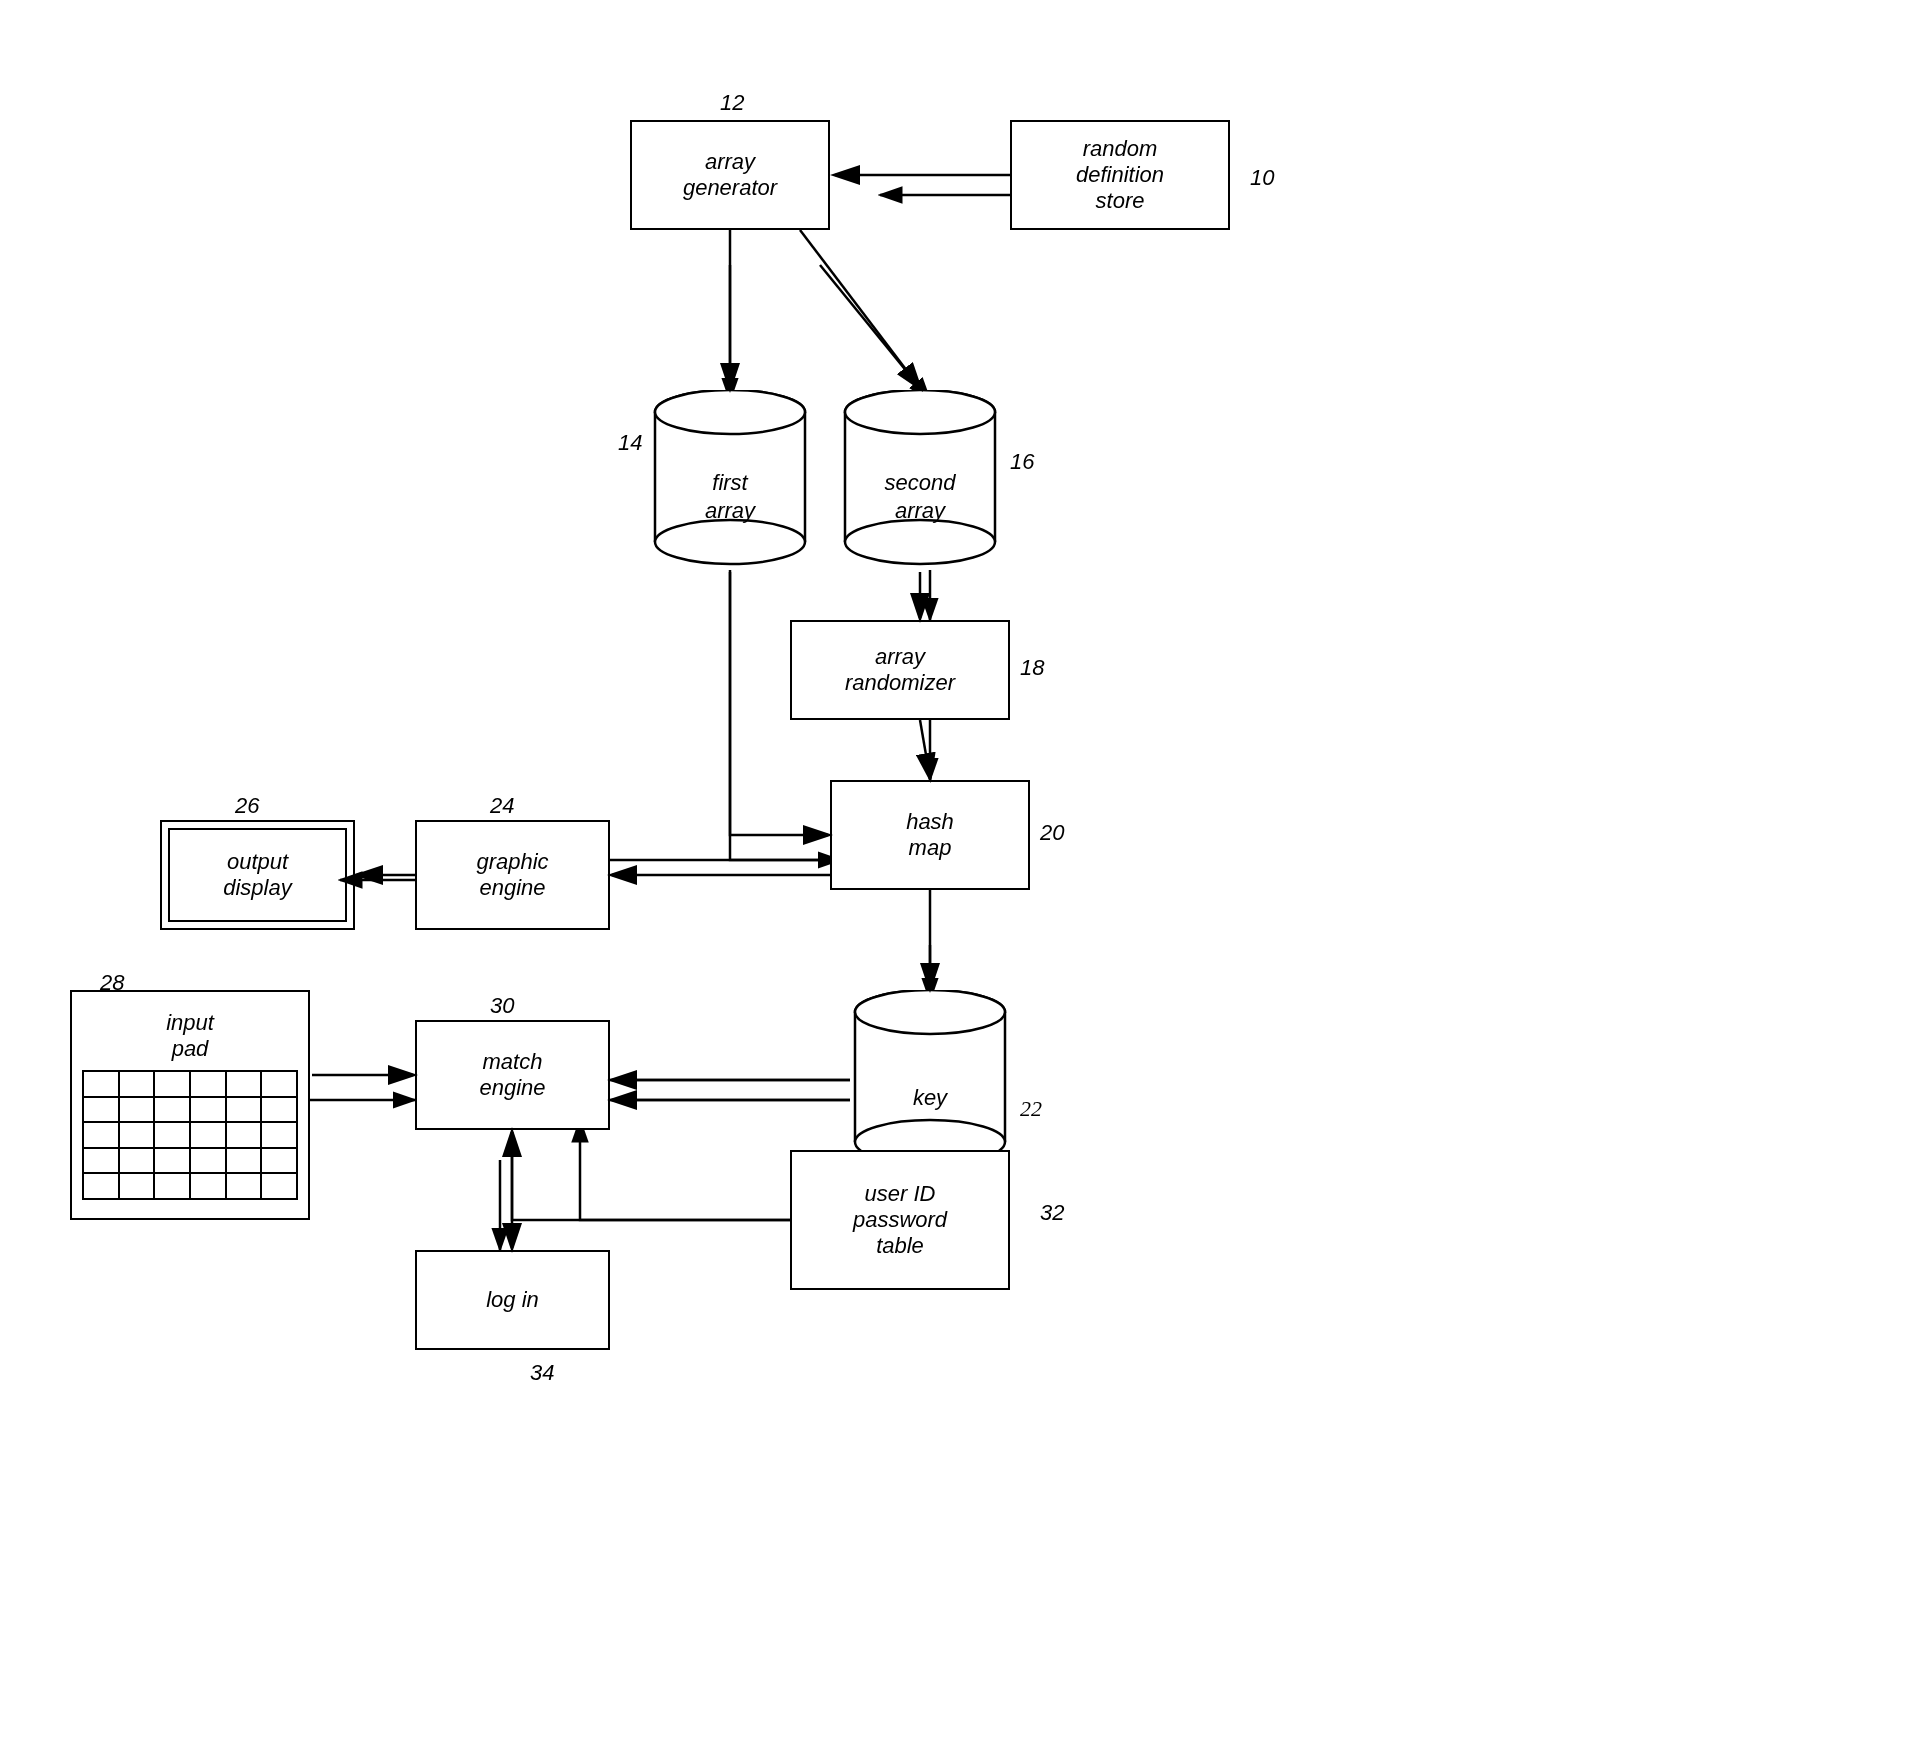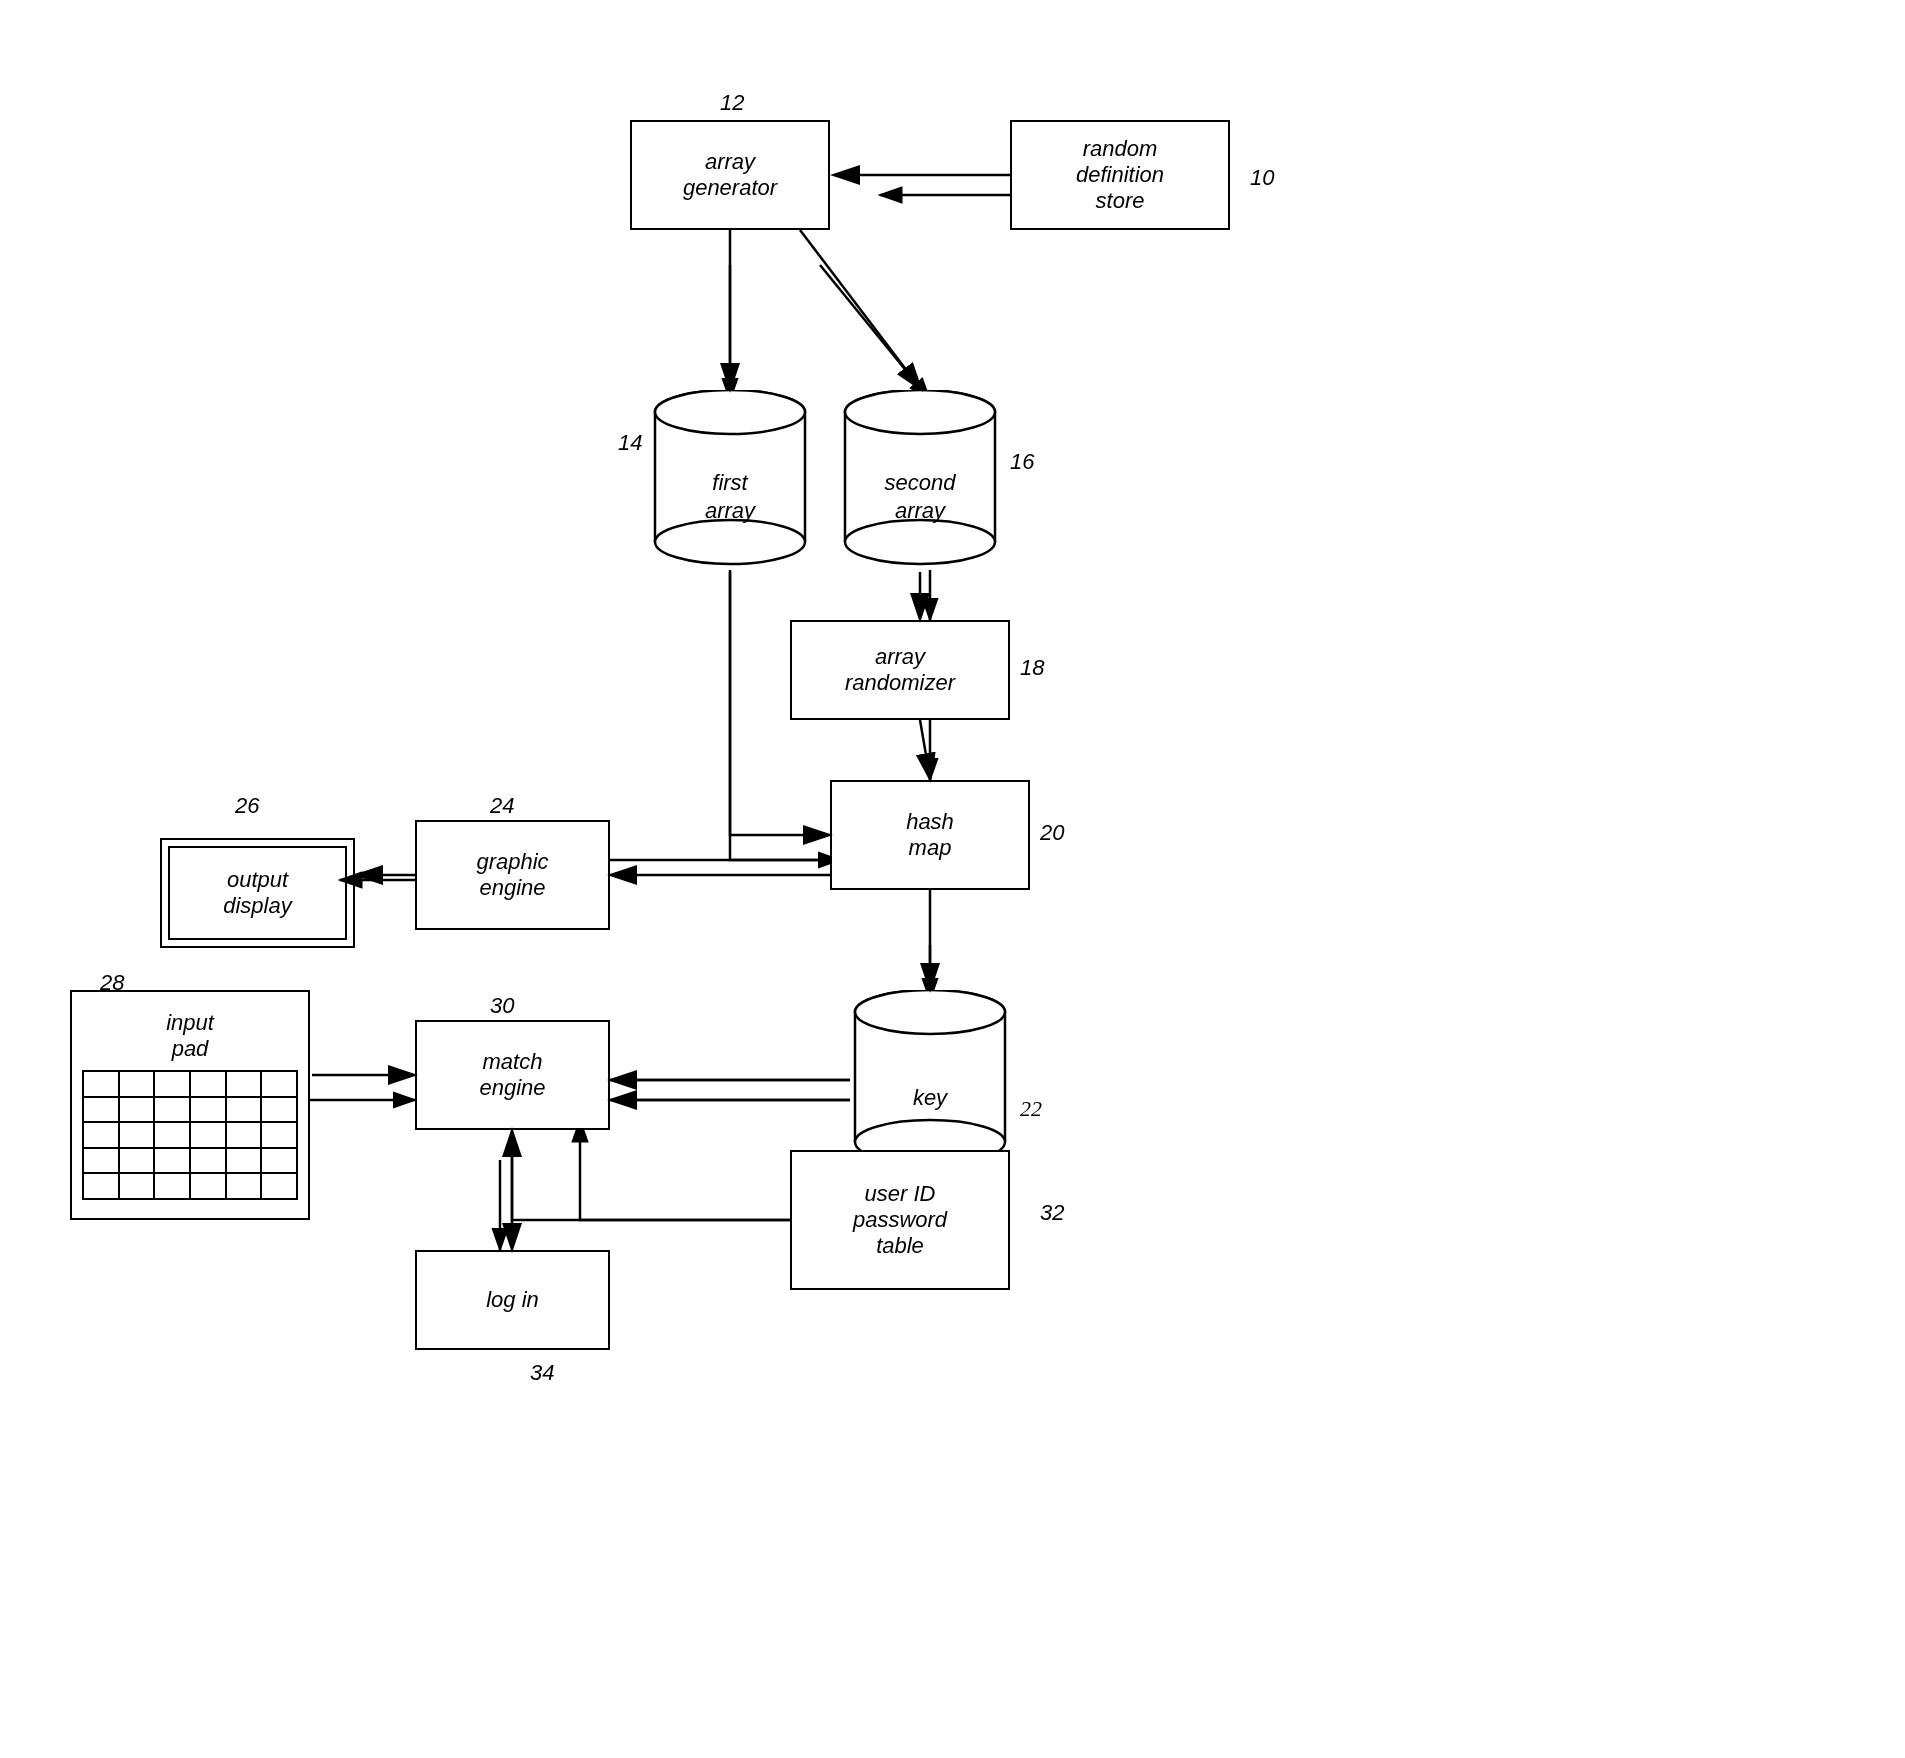--- a/index.html
+++ b/index.html
@@ -189,21 +189,21 @@
     </svg>
   </div>
   <span class="ref-number" style="left:1020px; top:1096px;font-family:Liberation Serif, serif;">22</span>
 
   <div class="node node-rect" style="left:415px; top:820px; width:195px; height:110px;">
     <span style="white-space:pre-line;">graphic
 engine</span>
   </div>
   <span class="ref-number" style="left:490px; top:793px;">24</span>
 
-  <div class="node-double-rect" style="left:160px; top:820px; width:195px; height:110px;margin-top:18px;">
+  <div class="node-double-rect" style="left:160px; top:820px; width:195px; height:110px;">
     <div class="inner-rect">
       <span style="white-space:pre-line;">output
 display</span>
     </div>
   </div>
   <span class="ref-number" style="left:235px; top:793px;">26</span>
 
   <div class="node node-rect" style="left:70px; top:990px; width:240px; height:230px; flex-direction:column; padding: 10px;">
     <span style="white-space:pre-line; margin-bottom: 8px;">input
 pad</span>

